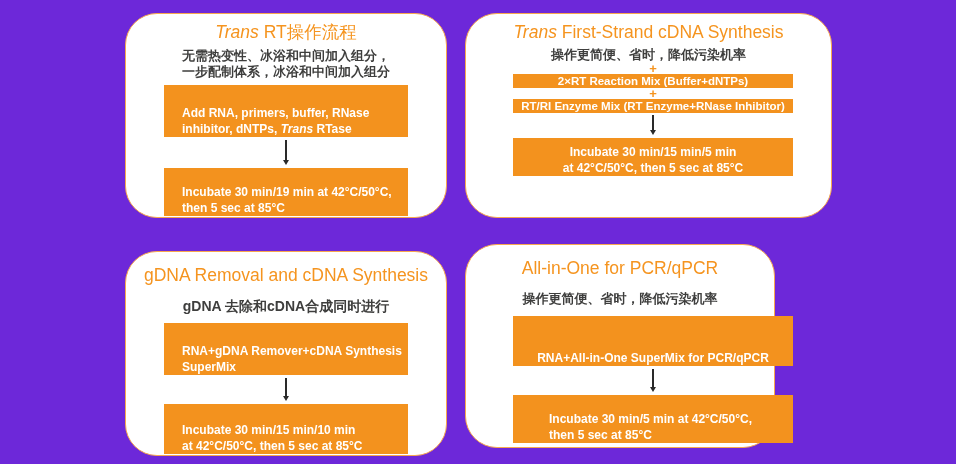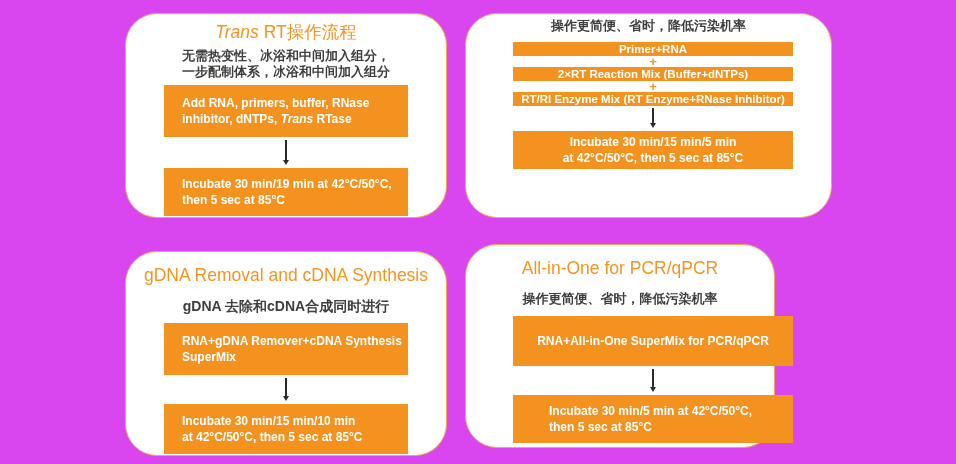--- a/index.html
+++ b/index.html
@@ -1,17 +1,17 @@
 <!DOCTYPE html>
 <html><head>
 <meta charset="utf-8">
 <style>
   html,body{margin:0;padding:0;background:#ffffff;}
   .canvas{
-    position:relative;width:956px;height:464px;background:#d946ef;
+    position:relative;width:956px;height:464px;background:#6d28d9;
     font-family:"Liberation Sans","DejaVu Sans",sans-serif;overflow:hidden;
   }
   .panel{
     position:absolute;box-sizing:border-box;
     border:1.5px solid #F7A74F;border-radius:32px;background:#ffffff;
   }
   .p1{left:125px;top:13px;width:322px;height:205px;}
   .p2{left:465px;top:13px;width:367px;height:205px;}
   .p3{left:125px;top:251px;width:322px;height:205px;}
   .p4{left:465px;top:244px;width:310px;height:204px;}
@@ -28,21 +28,21 @@
     text-align:center;color:#3E3E3D;font-size:13px;line-height:15.5px;font-weight:bold;
   }
   .p1 .sub{margin-top:5px;}
   .p2 .sub{margin-top:4px;line-height:16px;}
   .p3 .sub{margin-top:12px;font-size:14px;line-height:16px;}
   .p4 .sub{margin-top:12px;line-height:16px;}
 
   .obox{
     box-sizing:border-box;background:#F3921E;color:#ffffff;
     font-weight:700;font-size:12px;line-height:16px;
-    display:flex;flex-direction:column;justify-content:center;
+    display:flex;flex-direction:column;justify-content:flex-end;
   }
   .obox .line{white-space:nowrap;}
   .obox .it{font-style:italic;}
 
   
   .p1 .obox,.p3 .obox{margin-left:38px;width:244px;padding:0 2px 0 18px;}
   .p1 .box1{margin-top:6px;height:52px;}
   .p1 .box2{margin-top:3px;height:48px;}
   .p3 .box1{margin-top:9px;height:52px;}
   .p3 .box2{margin-top:3px;height:50px;}
@@ -103,22 +103,22 @@
           <div class="head"></div>
         </div>
     </div>
     <div class="obox box2">
       <div class="line">Incubate 30 min/19 min at 42°C/50°C,</div>
       <div class="line">then 5 sec at 85°C</div>
     </div>
   </section>
 
   <section class="panel p2">
+    <h2 class="title"><span class="it">Trans</span><span> First-Strand cDNA Synthesis</span></h2>
     <div class="sub">操作更简便、省时，降低污染机率</div>
-    <div class="bar bar1">Primer+RNA</div>
     <div class="plus">+</div>
     <div class="bar bar2">2×RT Reaction Mix (Buffer+dNTPs)</div>
     <div class="plus">+</div>
     <div class="bar bar3">RT/RI Enzyme Mix (RT Enzyme+RNase Inhibitor)</div>
     <div class="arrowrow">
       <div class="arrow">
           <div class="shaft"></div>
           <div class="head"></div>
         </div>
     </div>

